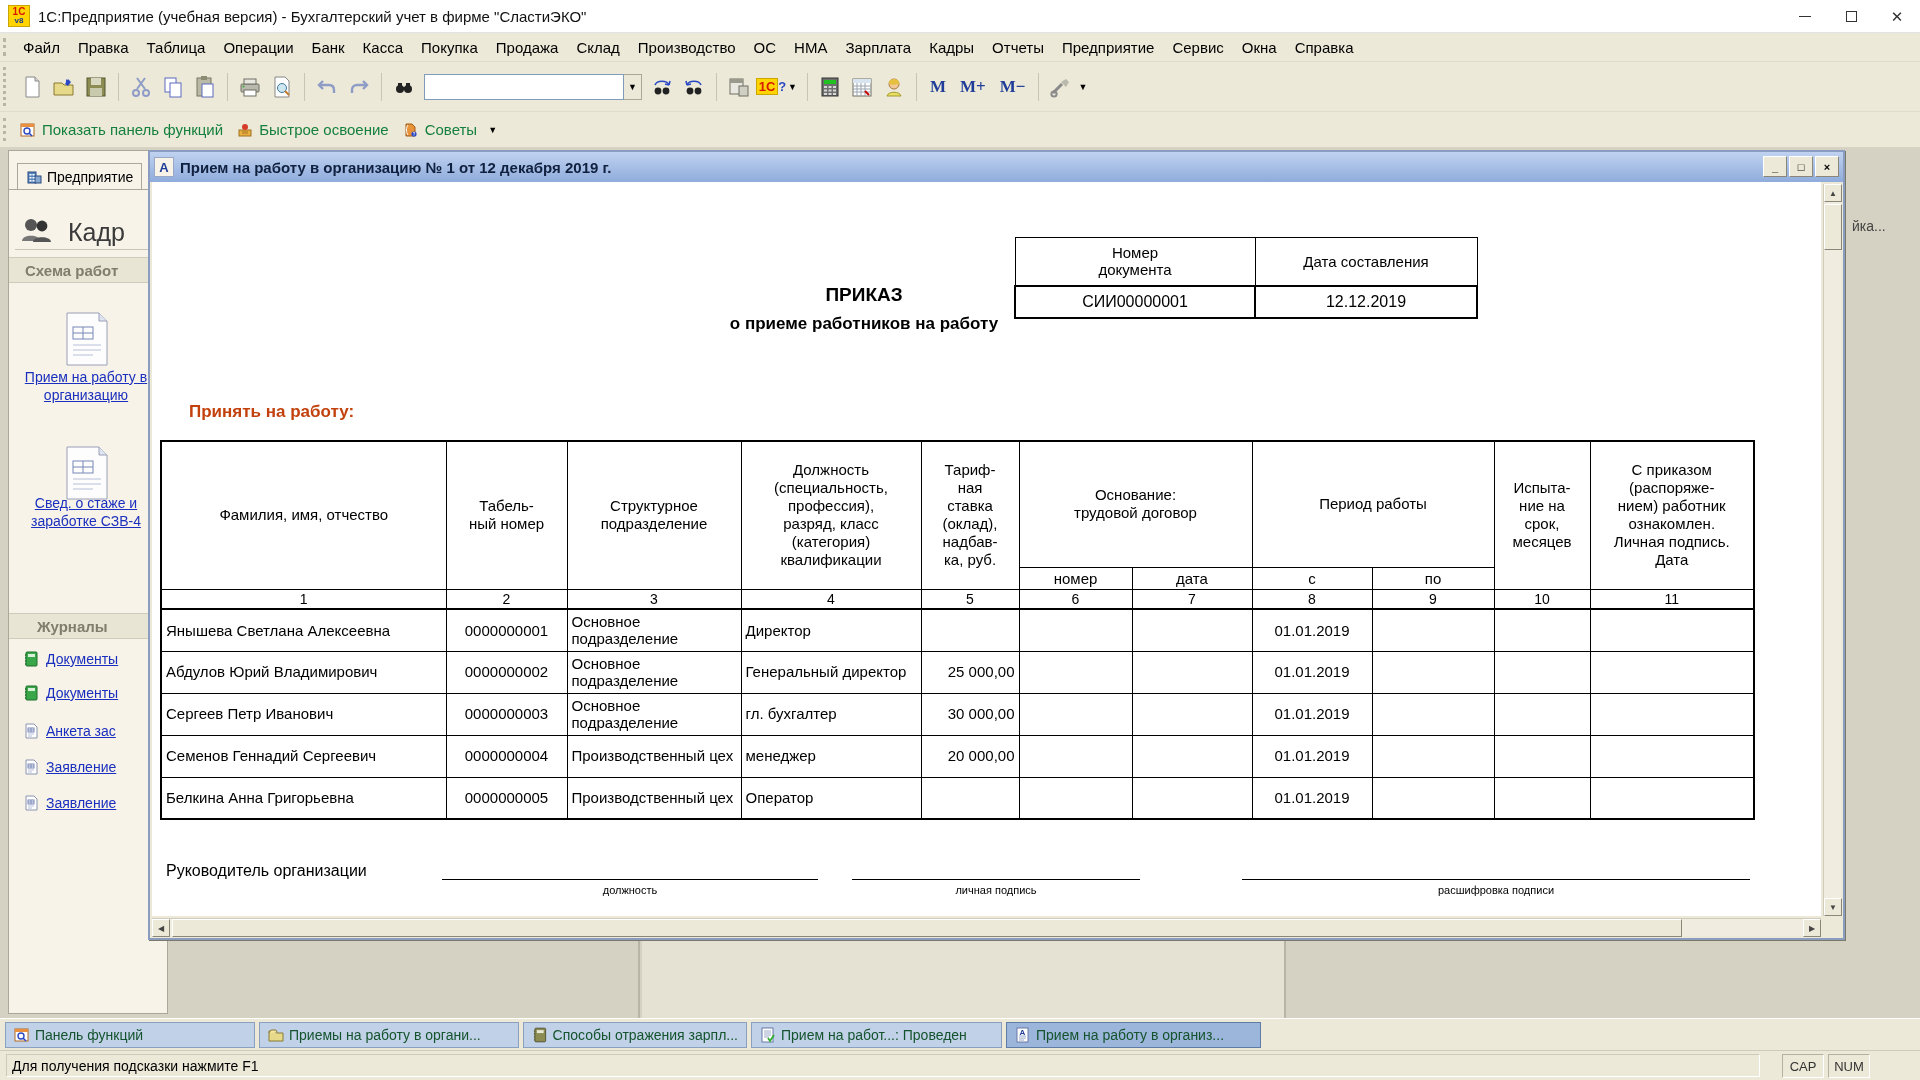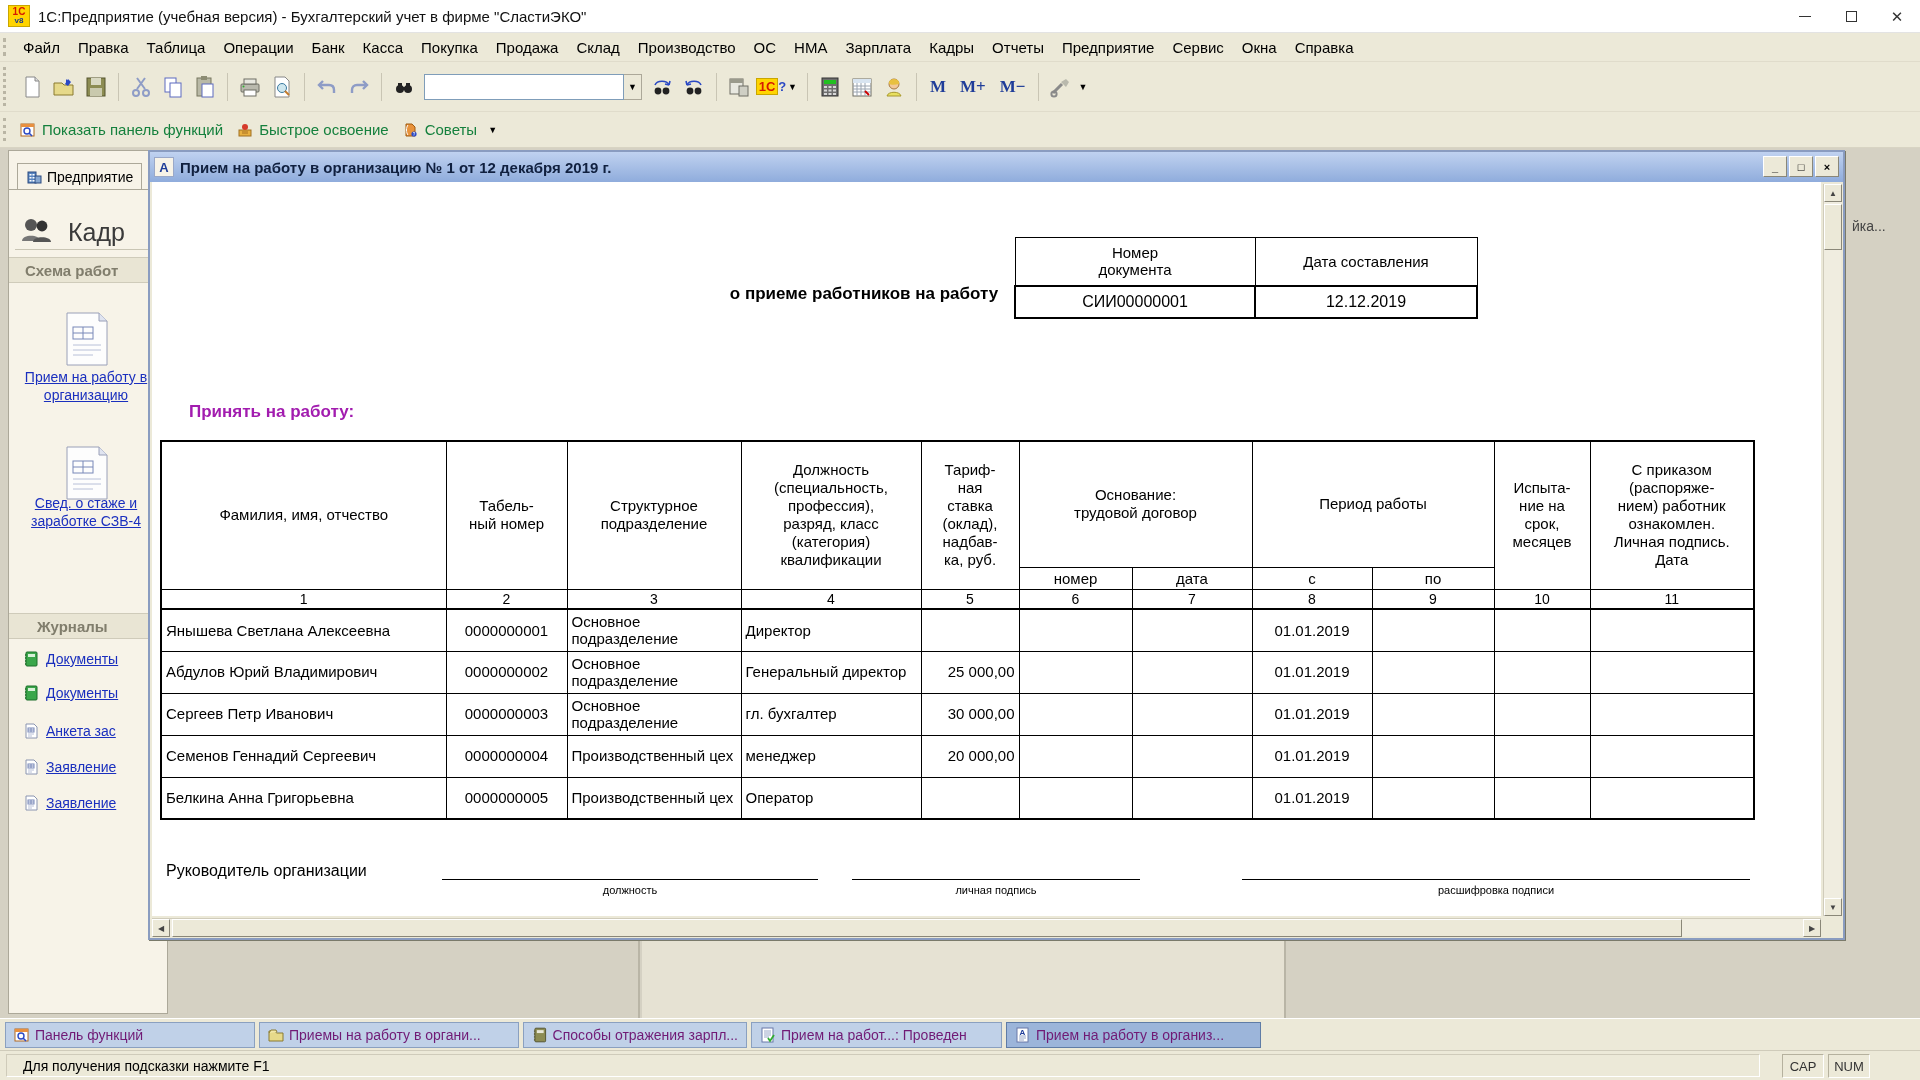--- a/index.html
+++ b/index.html
@@ -71,45 +71,45 @@
   
   .preline { white-space:pre-line; }
   .hdr-table { position:absolute; left:862px; top:55px; border-collapse:collapse; table-layout:fixed; }
   .hdr-table td { border:1px solid #000; text-align:center; font-size:15px; color:#000; }
   .hdr-table .lblrow td { height:48px; }
   .hdr-table .valrow td { height:32px; border:2px solid #000; font-size:16px; }
 
   .order-title { position:absolute; left:492px; top:102px; width:440px; text-align:center; color:#000; }
   .order-title .l1 { font-size:19px; font-weight:bold; margin-bottom:8px; }
   .order-title .l2 { font-size:17px; font-weight:bold; margin-bottom:9px; }
-  .hire-label { position:absolute; left:37px; top:220px; font-size:17px; font-weight:bold; color:#a21caf; }
+  .hire-label { position:absolute; left:37px; top:220px; font-size:17px; font-weight:bold; color:#c2410c; }
 
   .main-table { position:absolute; left:8px; top:258px; border-collapse:collapse; table-layout:fixed; width:1593px; }
   .main-table td { border:1px solid #000; font-size:15px; color:#000; padding:1px 4px; vertical-align:middle; overflow:hidden; }
   .main-table { border:2px solid #000; }
   .main-table .throw td { text-align:center; height:126px; line-height:1.2; }
   .main-table .subrow td { text-align:center; height:22px; }
   .main-table .numrow td { text-align:center; height:20px; font-size:14px; border-bottom:2px solid #000; }
   .main-table .datarow td { height:42px; line-height:1.15; }
   .main-table .datarow .c-num { text-align:center; }
   .main-table .datarow .c-rate { text-align:right; }
   .main-table .datarow .c-date { text-align:center;margin-left:41px; }
 
   .footer-label { position:absolute; left:14px; top:680px; font-size:16px; color:#000; }
   .sign-line { position:absolute; top:676px; height:22px; border-bottom:1px solid #000; }
   .sign-cap { position:absolute; top:702px; font-size:11px; color:#000; text-align:center; }
 
   
   .taskbar { position:absolute; left:0; top:1018px; width:1920px; height:32px; background:#ece9d8; display:flex; align-items:center; gap:4px; padding-left:5px; border-top:1px solid #fff; }
-  .task-tab { height:26px; display:flex; align-items:center; gap:5px; padding:0 8px; background:#c0d1e8; border:1px solid #8aa0c0; font-size:14px; color:#701a75; white-space:nowrap; overflow:hidden; }
+  .task-tab { height:26px; display:flex; align-items:center; gap:5px; padding:0 8px; background:#c0d1e8; border:1px solid #8aa0c0; font-size:14px; color:#14532d; white-space:nowrap; overflow:hidden; }
   .task-tab.active { background:#9cb5da; border:1px solid #5f7ca6; }
 
   
   .statusbar { position:absolute; left:0; top:1050px; width:1920px; height:30px; background:#ece9d8; border-top:1px solid #cfcbba; display:flex; align-items:center; }
-  .status-hint { position:absolute; left:6px; top:3px; right:160px; bottom:3px; border:1px solid #cfcbba; border-right-color:#fff; border-bottom-color:#fff; display:flex; align-items:center; padding-left:16px; font-size:14px; color:#000; }
+  .status-hint { position:absolute; left:6px; top:3px; right:160px; bottom:3px; border:1px solid #cfcbba; border-right-color:#fff; border-bottom-color:#fff; display:flex; align-items:center; padding-left:5px; font-size:14px; color:#000; }
   .kbd-ind { position:absolute; top:3px; width:42px; height:24px; border:1px solid #b5b19e; border-right-color:#fff; border-bottom-color:#fff; display:flex; align-items:center; justify-content:center; font-size:13px; color:#333; }
 
   .icon16 { width:16px; height:16px; display:inline-block; }
   .icon24 { width:24px; height:24px; display:inline-block; }
 </style>
 </head>
 <body>
 
 <div class="titlebar">
   <span class="logo1c">
@@ -481,20 +481,21 @@
           <td>Дата составления</td>
         </tr>
         <tr class="valrow">
           <td>СИИ00000001</td>
           <td>12.12.2019</td>
         </tr>
       </tbody>
         </table>
 
       <div class="order-title">
+        <div class="l1">ПРИКАЗ</div>
         <div class="l2">о приеме работников на работу</div>
       </div>
 
       <div class="hire-label">Принять на работу:</div>
 
       <table class="main-table">
         <colgroup>
           <col style="width:285px">
             <col style="width:121px">
             <col style="width:174px">

